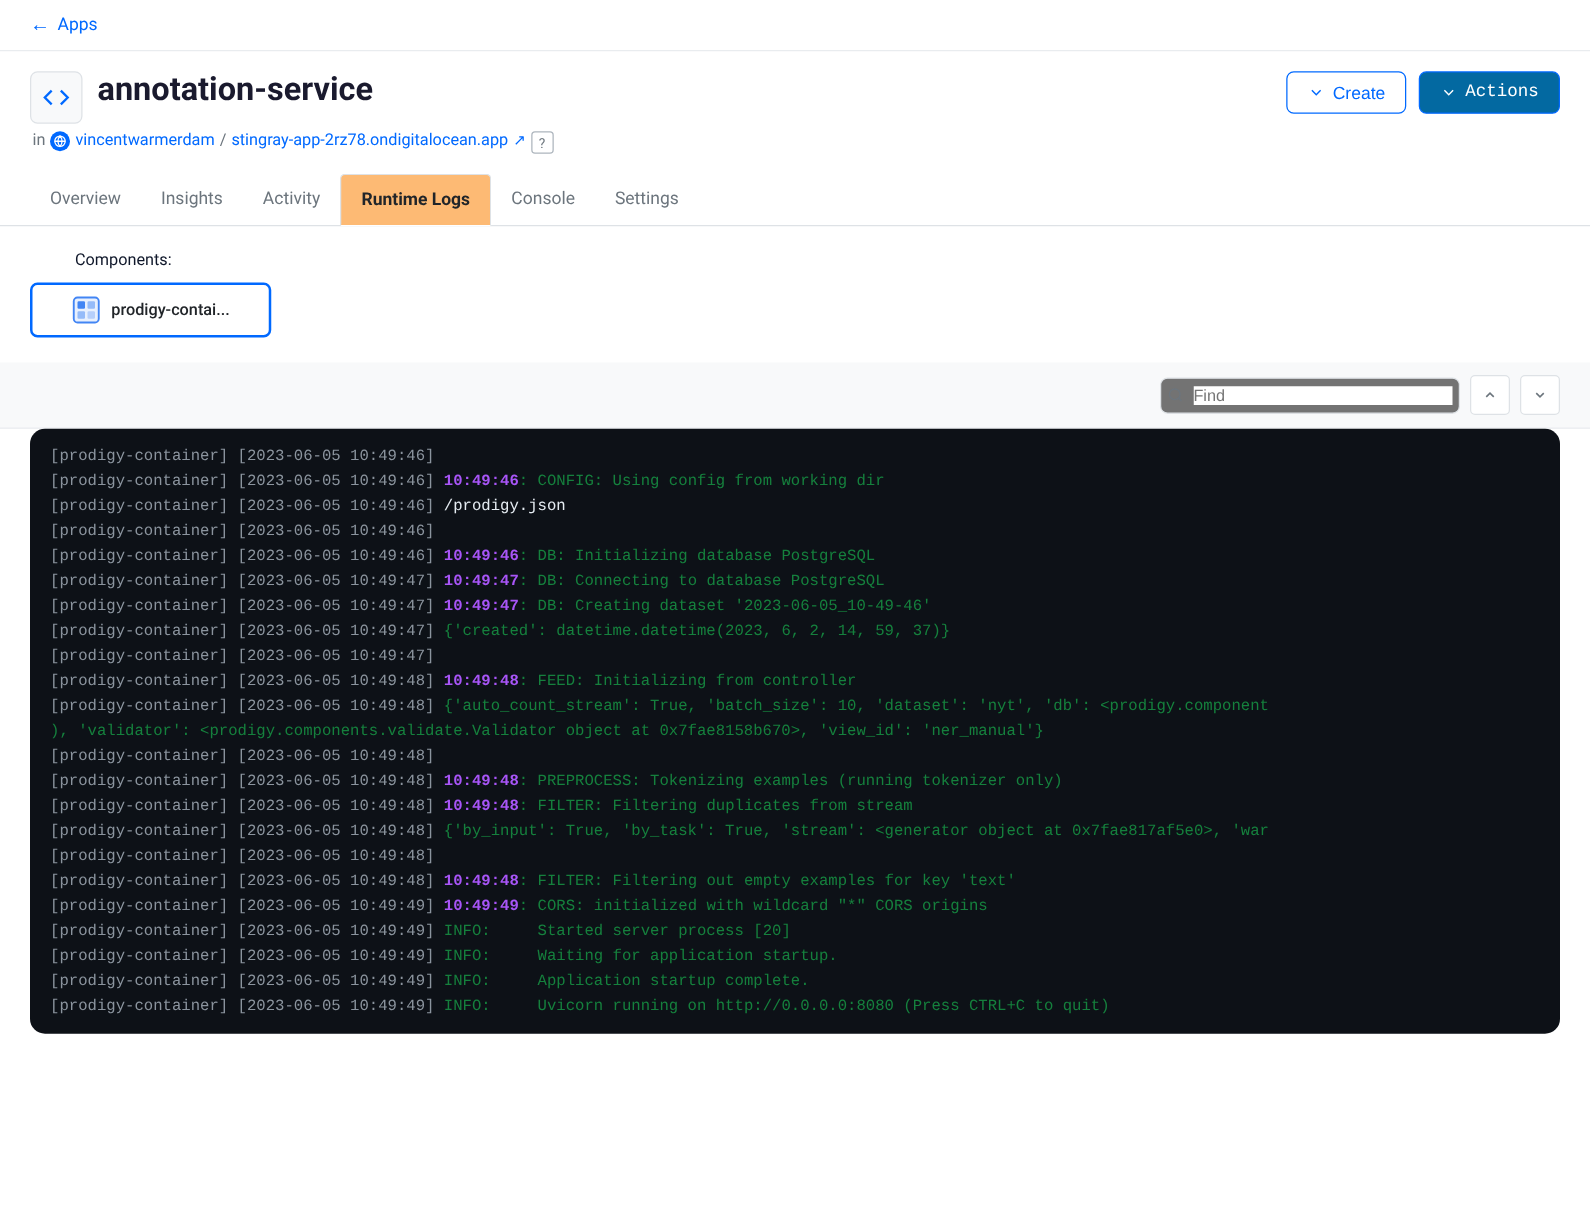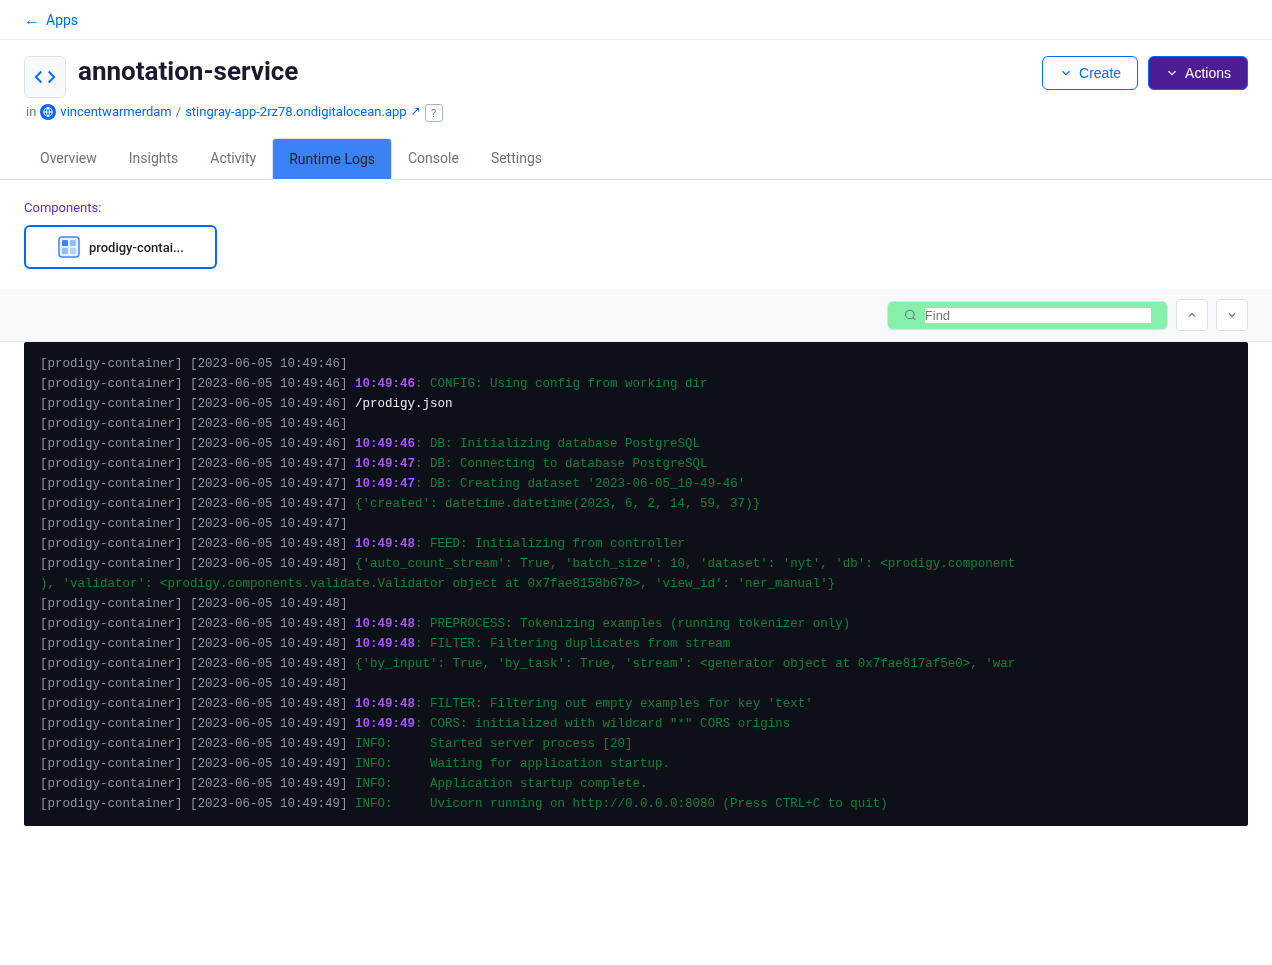--- a/index.html
+++ b/index.html
@@ -17,39 +17,39 @@
     .app-name { font-size: 26px; font-weight: 700; color: #1a1a2e; }
     .app-subtitle { margin-top: 6px; font-size: 13px; color: #6c757d; display: flex; align-items: flex-start; gap: 4px; padding-left: 2px; }
     .app-subtitle a { color: #0069ff; text-decoration: none; }
     .ext-link { font-size: 12px; color: #0069ff; cursor: pointer; }
     .help-icon { width: 18px; height: 18px; border: 1px solid #adb5bd; border-radius: 3px; display: inline-flex; align-items: center; justify-content: center; font-size: 11px; color: #6c757d; cursor: pointer; }
     .globe-icon { width: 16px; height: 16px; border-radius: 50%; background: #0069ff; display: inline-flex; align-items: center; justify-content: center; }
 
     .header-actions { display: flex; gap: 10px; align-items: flex-start; border-radius: 10px; }
     .btn { display: inline-flex; align-items: center; gap: 6px; padding: 8px 16px; border-radius: 6px; font-size: 14px; font-weight: 500; cursor: pointer; border: 1px solid; }
     .btn-outline { border-color: #0069ff; color: #0069ff; background: #fff; }
-    .btn-primary { border-color: #0069ff; color: #fff; background: #4c1d95; }
+    .btn-primary { border-color: #0069ff; color: #fff; background: #0369a1; font-family: Liberation Mono, monospace; }
     .btn svg { width: 14px; height: 14px; }
 
     .nav-tabs { display: flex; border-bottom: 1px solid #dee2e6; padding: 0 24px; margin-top: 8px; }
     .nav-tab { padding: 12px 16px; font-size: 14px; color: #6c757d; cursor: pointer; border-bottom: 2px solid transparent; margin-bottom: -1px; text-decoration: none; }
-    .nav-tab.active { color: #212529; border-bottom-color: #212529; font-weight: 400; background: #3b82f6; border: 1px solid #dee2e6; border-bottom-color: #fff; border-radius: 4px 4px 0 0; }
+    .nav-tab.active { color: #212529; border-bottom-color: #212529; font-weight: 700; background: #fdba74; border: 1px solid #dee2e6; border-bottom-color: #fff; border-radius: 4px 4px 0 0; }
 
     .components-section { padding: 20px 24px; }
-    .components-label { font-size: 13px; color: #6d28d9; margin-bottom: 10px; }
+    .components-label { font-size: 13px; color: #0f172a; margin-bottom: 10px; margin-left: 36px; }
     .component-chip { display: inline-flex; align-items: center; gap: 8px; border: 2px solid #0069ff; border-radius: 6px; padding: 8px 31px; cursor: pointer; background: #fff; }
     .component-chip-icon { width: 24px; height: 24px; }
     .component-chip-label { font-size: 13px; font-weight: 500; color: #212529; }
 
     .log-toolbar { background: #f8f9fa; padding: 10px 24px; display: flex; align-items: center; justify-content: flex-end; gap: 8px; border-bottom: 1px solid #e9ecef; }
-    .search-box { display: flex; align-items: center; gap: 8px; border: 1px solid #dee2e6; border-radius: 6px; padding: 6px 16px; background: #86efac; width: 281px; }
+    .search-box { display: flex; align-items: center; gap: 8px; border: 1px solid #dee2e6; border-radius: 6px; padding: 6px 5px; background: #737373; width: 240px; }
     .search-box input { border: none; outline: none; font-size: 13px; width: 100%; color: #6c757d; }
     .nav-btn { width: 32px; height: 32px; border: 1px solid #dee2e6; background: #fff; border-radius: 4px; display: flex; align-items: center; justify-content: center; cursor: pointer; color: #6c757d; }
 
-    .log-container { background: #0d1117; margin: 0 24px 24px 24px; border-radius: 2px; padding: 12px 16px; font-family: 'Courier New', Courier, monospace; font-size: 12.5px; line-height: 1.6; overflow-x: auto; }
+    .log-container { background: #0d1117; margin: 0 24px 24px 24px; border-radius: 12px; padding: 12px 16px; font-family: 'Courier New', Courier, monospace; font-size: 12.5px; line-height: 1.6; overflow-x: auto; }
     .log-line { display: flex; white-space: pre; }
     .log-prefix { color: #8b949e; }
     .log-timestamp { color: #8b949e; }
     .log-highlight { color: #a855f7; font-weight: bold; }
     .log-text { color: #15803d; }
     .log-path { color: #e6edf3; }
   </style>
 </head>
 <body>
 

